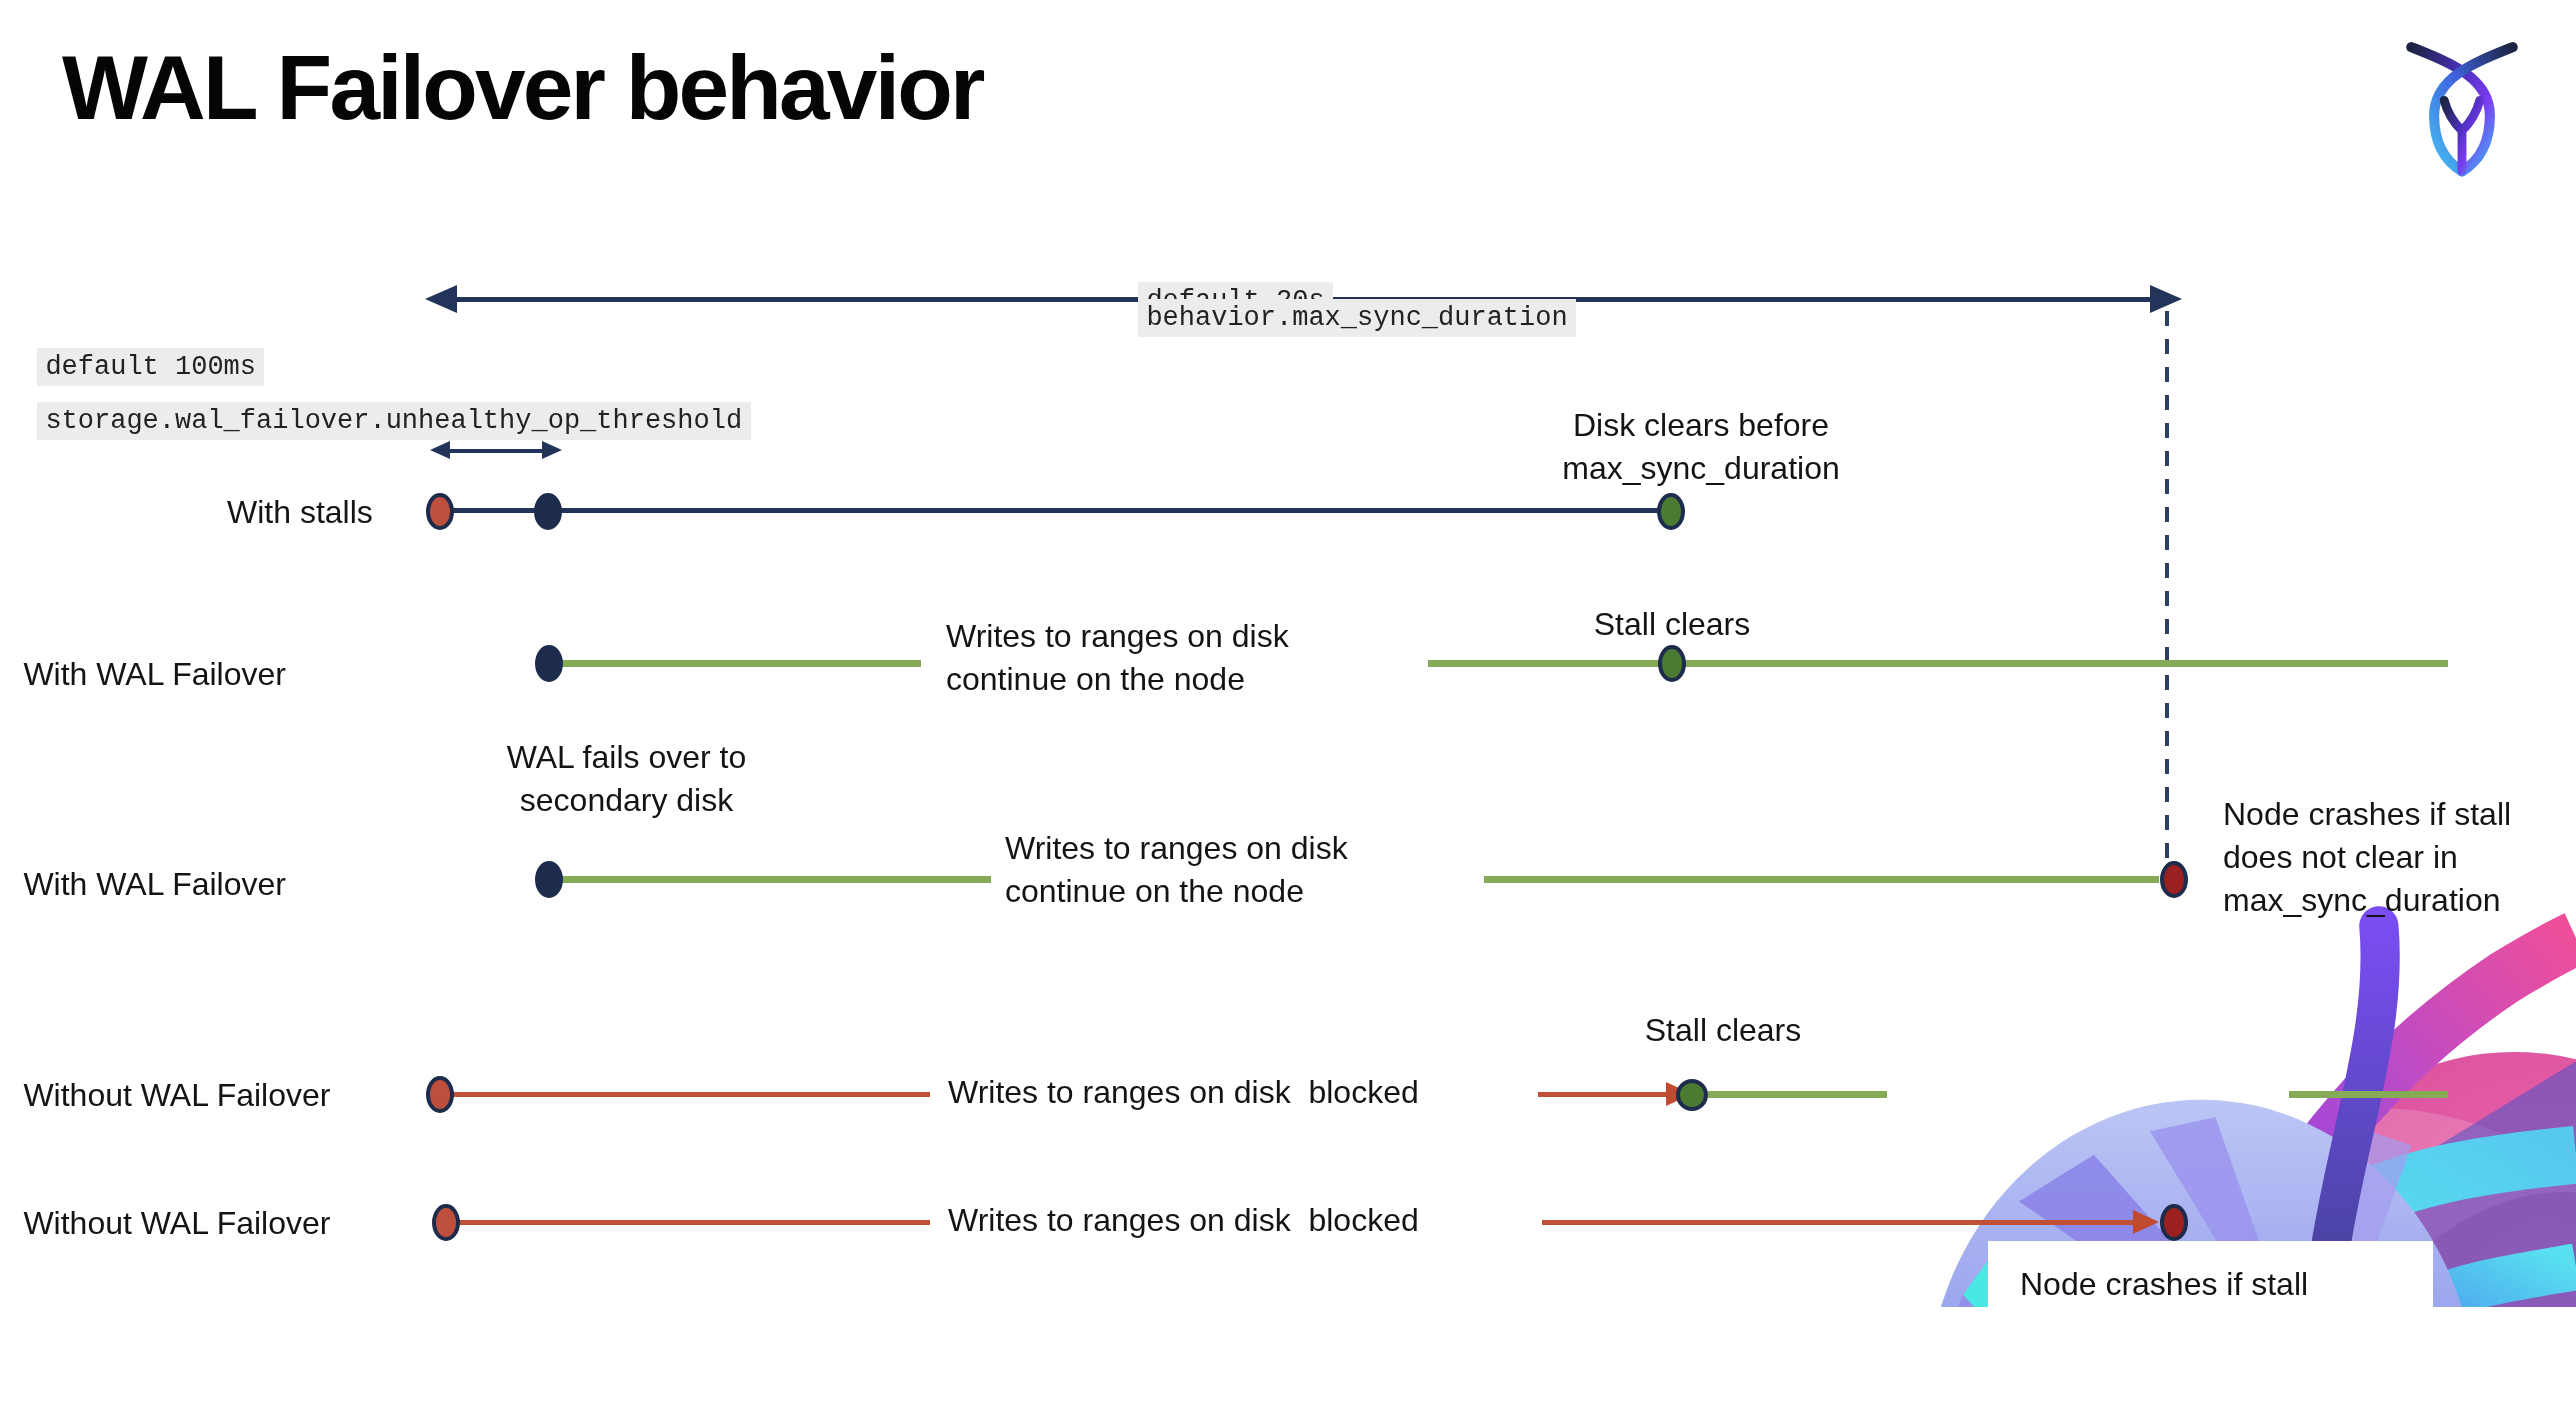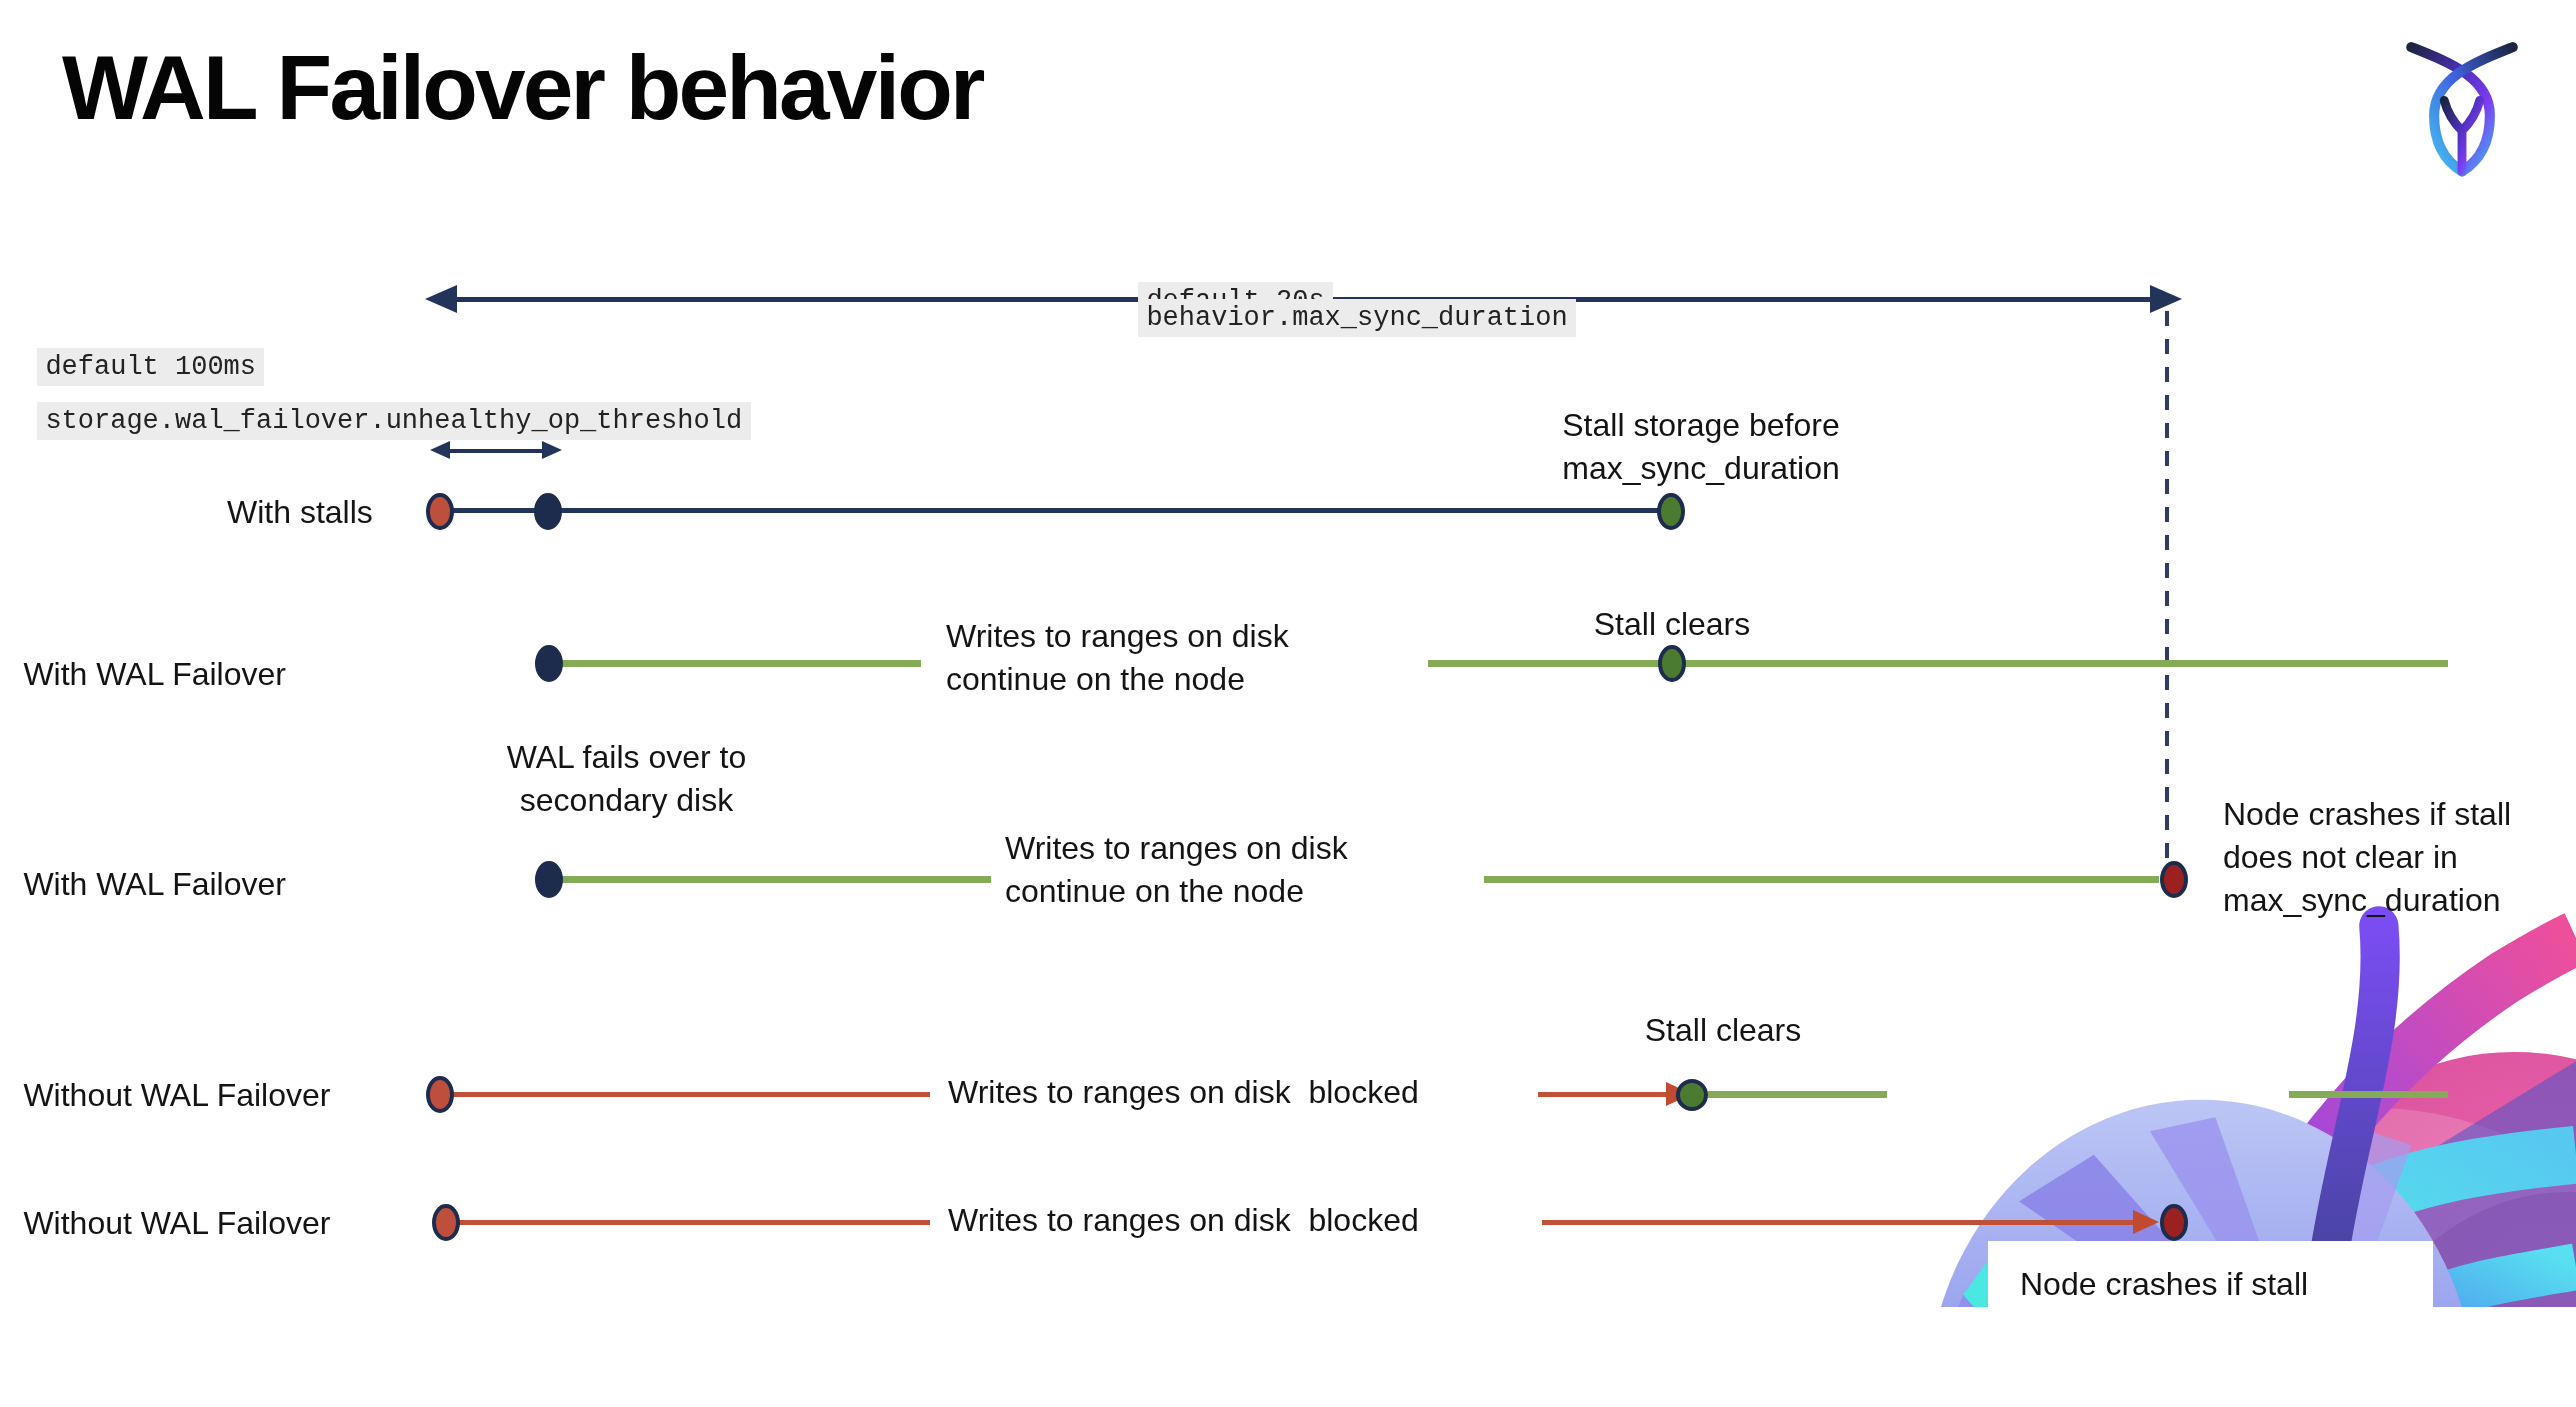--- a/index.html
+++ b/index.html
@@ -153,21 +153,21 @@
   </div>
   <div class="hline navy-line" style="left:443px;top:449px;width:107px;height:3.7px;"></div>
   <div class="tri tri-left-sm" style="left:430px;top:441px;"></div>
   <div class="tri tri-right-sm" style="left:542px;top:441px;"></div>
 
   <div class="abs row-label lbl" style="left:227px;top:494px;">With stalls</div>
   <div class="hline navy-line" style="left:440px;top:508px;width:1231px;"></div>
   <div class="dot dot-red" style="left:426px;top:493px;width:28px;height:37px;"></div>
   <div class="dot dot-navy" style="left:534px;top:493px;width:28px;height:37px;"></div>
   <div class="dot dot-green" style="left:1657px;top:493px;width:28px;height:37px;"></div>
-  <div class="abs note center lbl" style="left:1514px;top:404px;width:374px;">Stall storage before
+  <div class="abs note center lbl" style="left:1514px;top:404px;width:374px;">Disk clears before
 max_sync_duration</div>
 
   <div class="abs row-label lbl" style="left:23.4px;top:656px;">With WAL Failover</div>
   <div class="hline green-line" style="left:559px;top:660px;width:362px;"></div>
   <div class="hline green-line" style="left:1428px;top:660px;width:1020px;"></div>
   <div class="dot dot-navy" style="left:535px;top:645px;width:28px;height:37px;"></div>
   <div class="dot dot-green" style="left:1658px;top:645px;width:28px;height:37px;"></div>
   <div class="abs note center lbl" style="left:449px;top:696px;width:355px;margin-top:40px;">WAL fails over to
 secondary disk</div>
   <div class="abs note lbl" style="left:946px;top:615px;">Writes to ranges on disk

